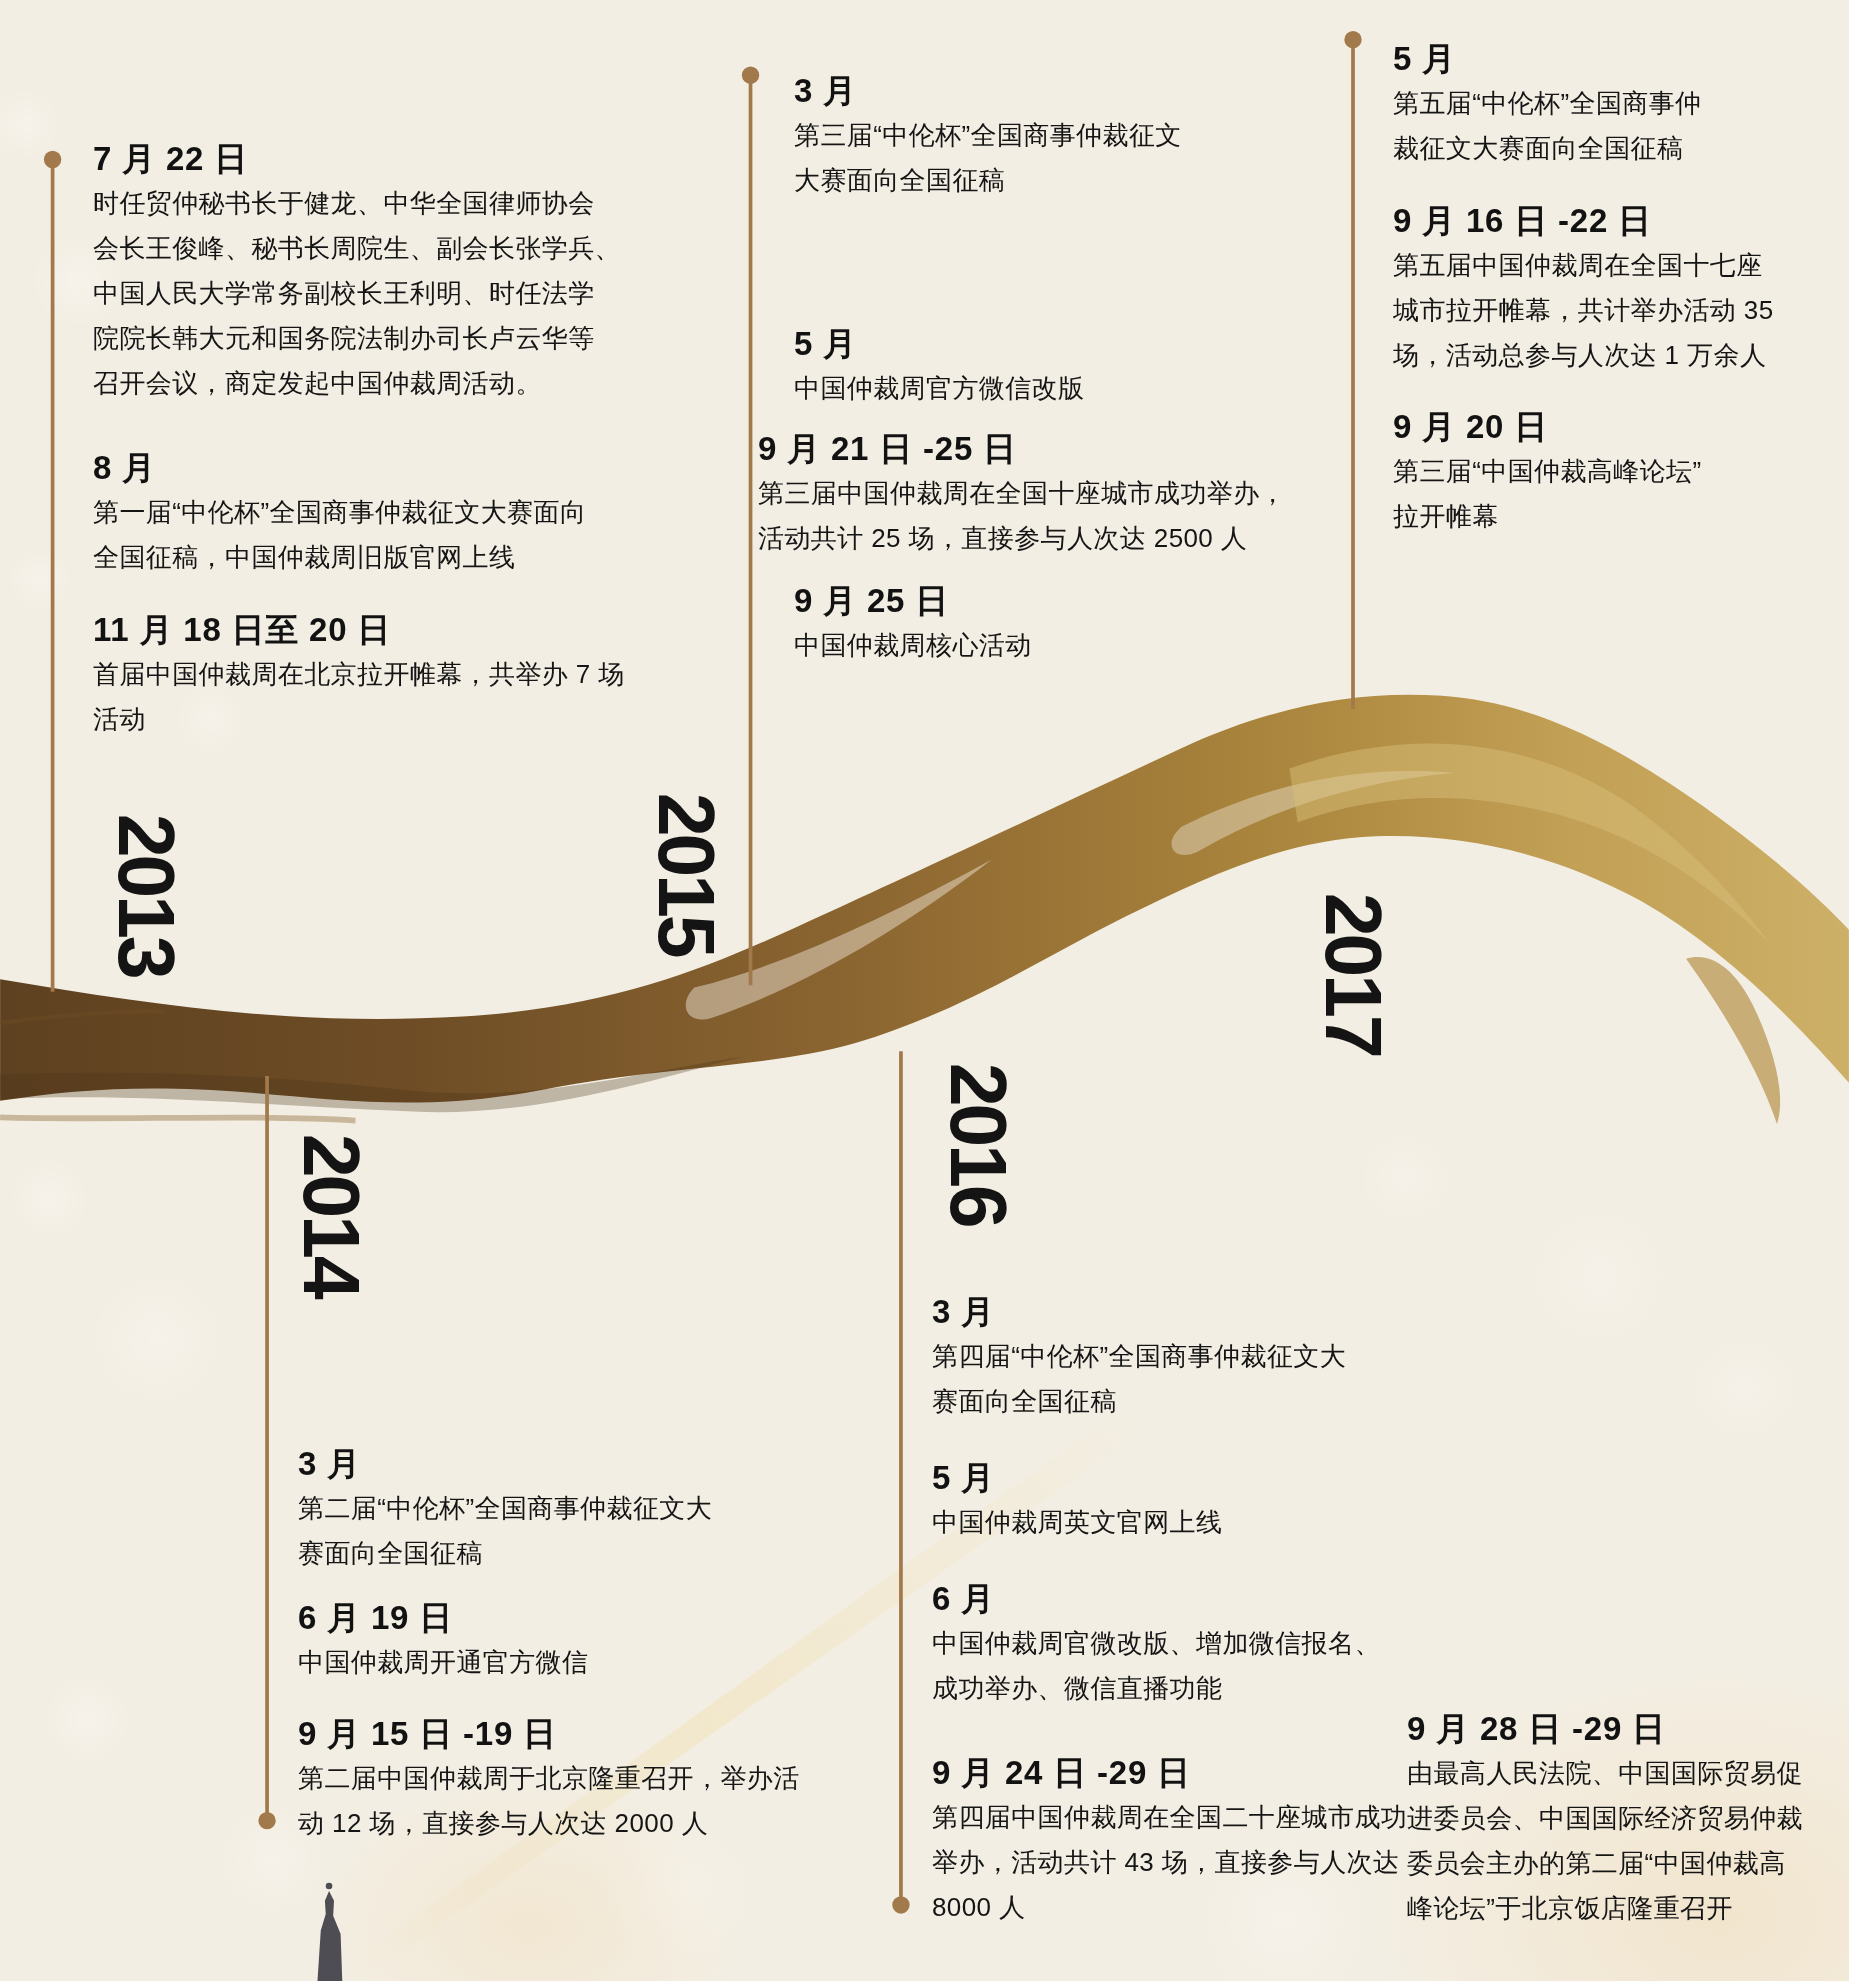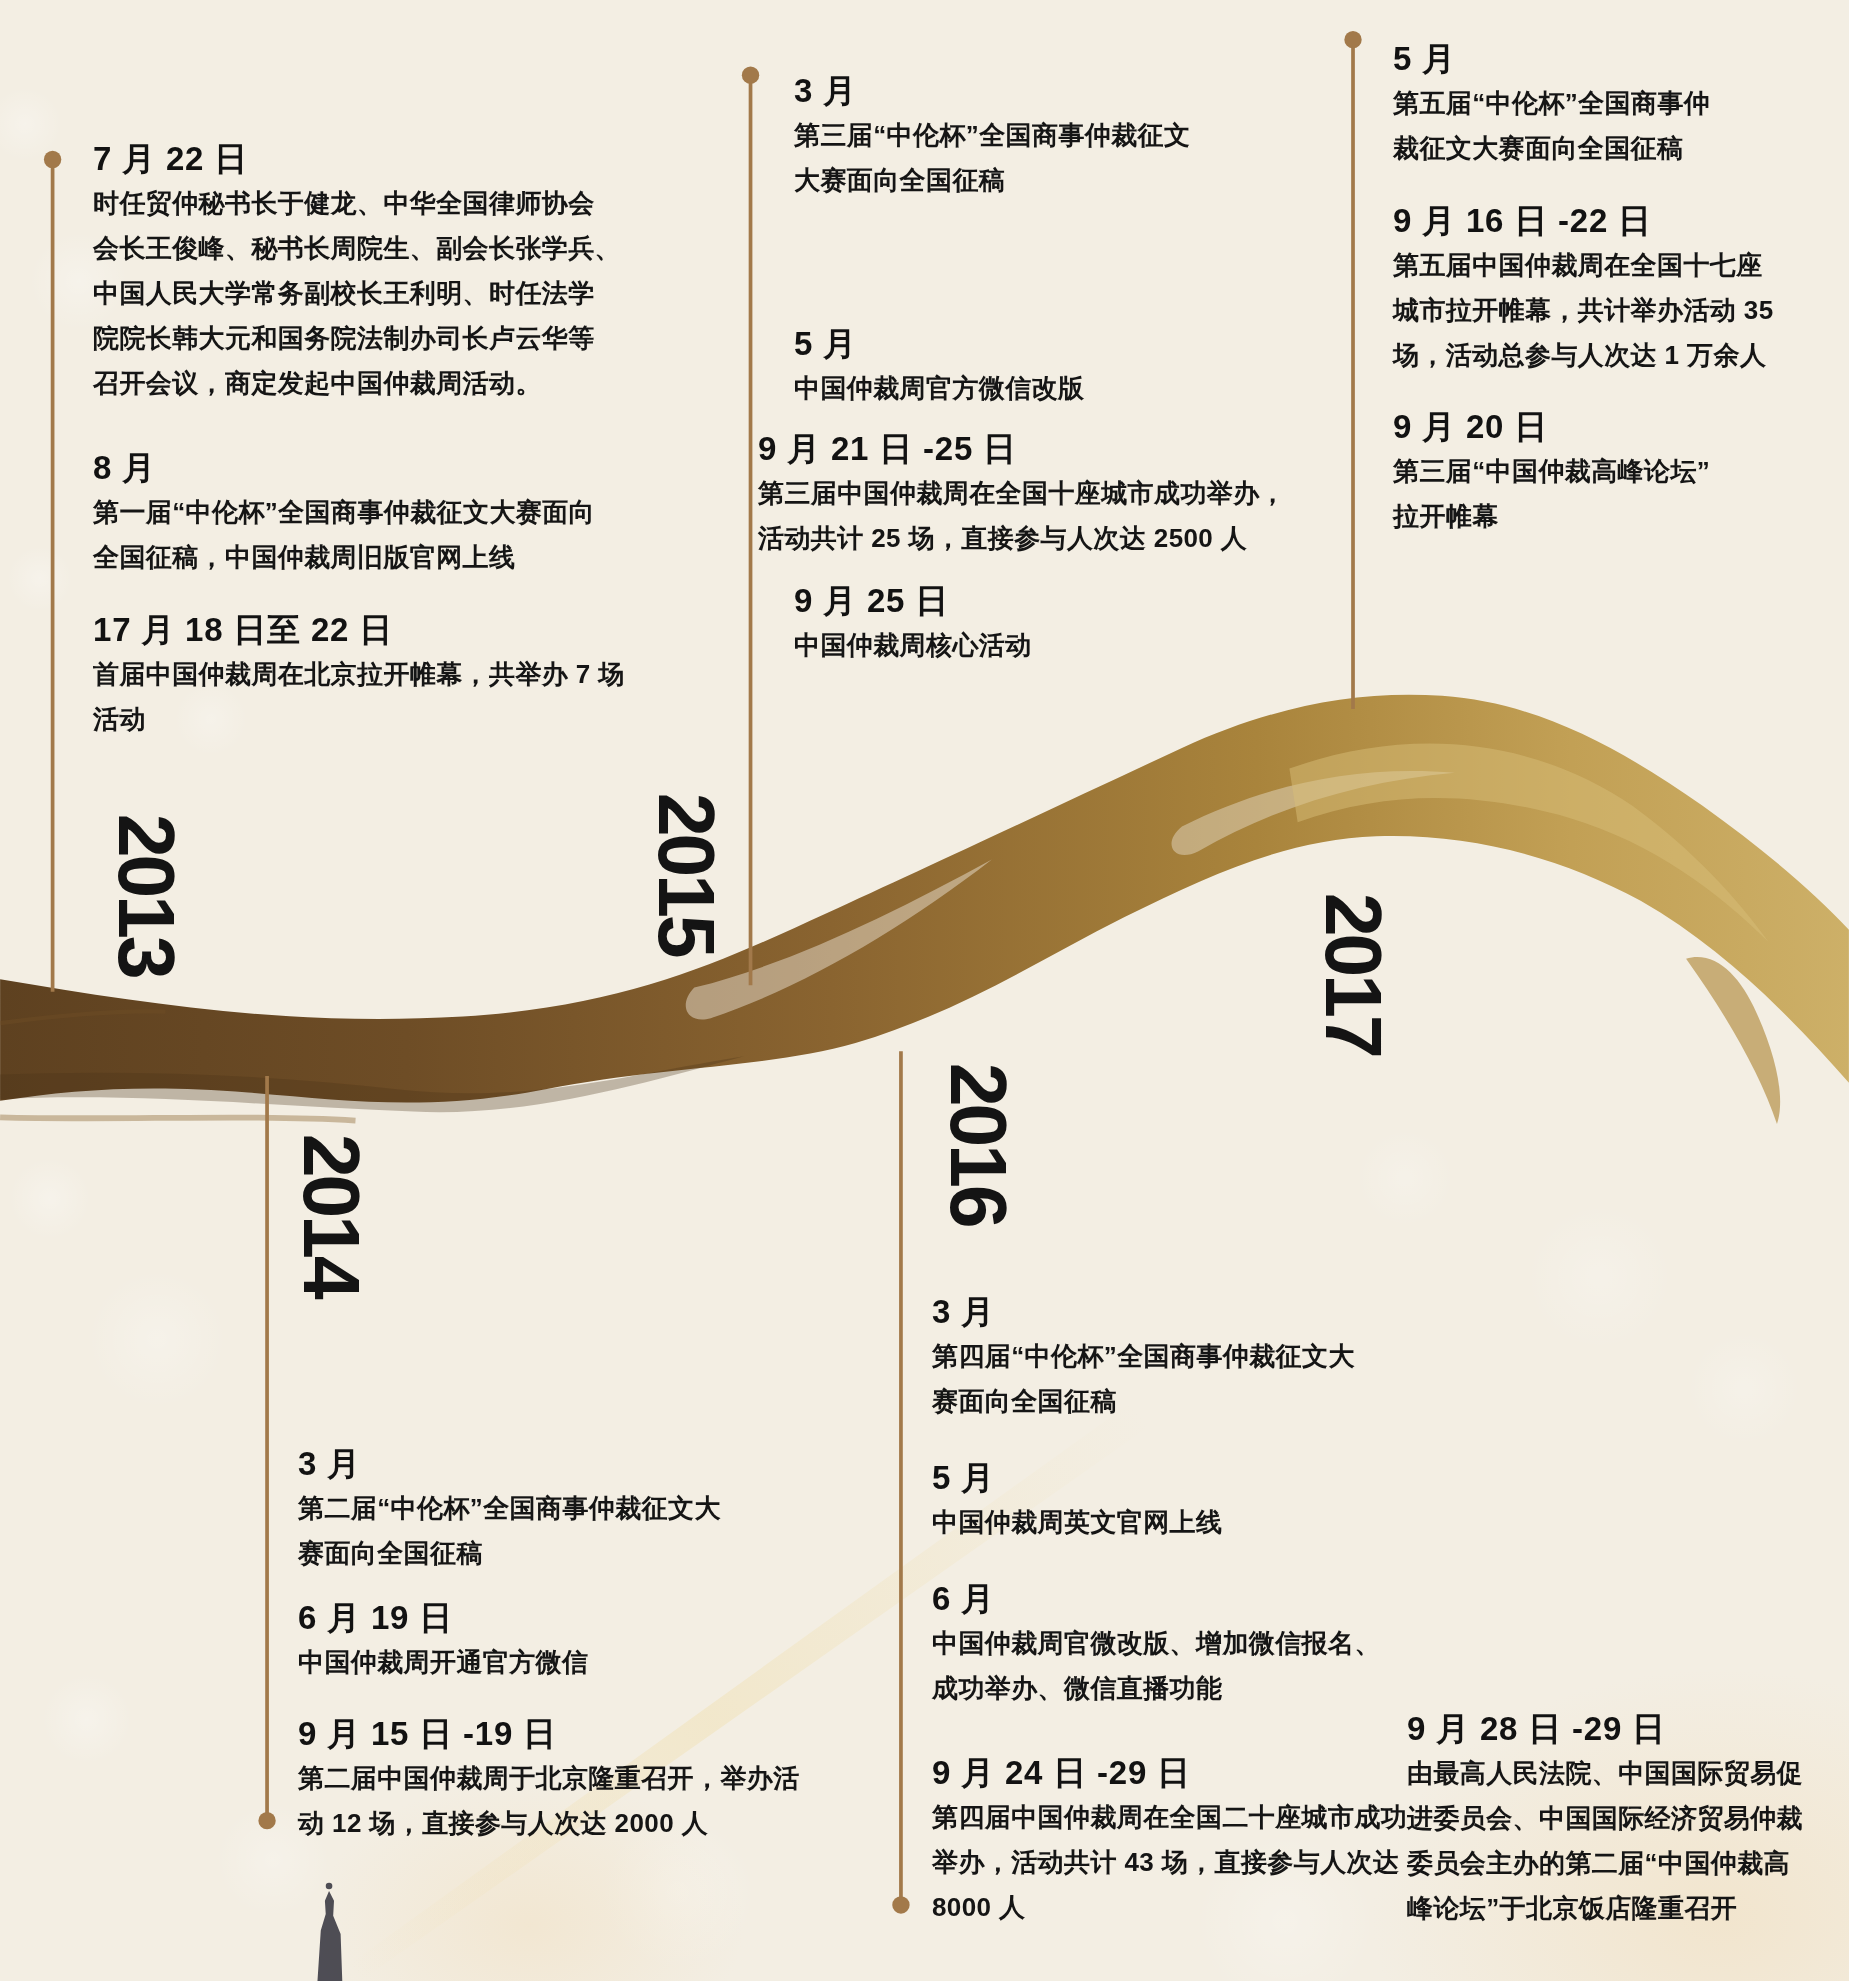--- a/index.html
+++ b/index.html
@@ -11,21 +11,21 @@
     font-family:"Liberation Sans", sans-serif;
     color:#121212;
   }
   #deco{position:absolute;left:0;top:0;width:1849px;height:1981px;}
   .event{position:absolute;}
   .event-date{
     font-size:33px;font-weight:700;line-height:36px;margin-bottom:4.1px;
     color:#121212;letter-spacing:0.8px;white-space:pre;
   }
   .event-body{
-    font-size:26px;font-weight:700;line-height:45px;
+    font-size:26px;font-weight:400;line-height:45px;
     color:#151515;white-space:pre-line;letter-spacing:0.4px;
   }
   .event-sub{
     font-size:26px;font-weight:700;line-height:45px;margin-top:5px;
     color:#151515;white-space:pre-wrap;letter-spacing:0.4px;
   }
   .year-label{
     position:absolute;
     font-size:79px;font-weight:700;letter-spacing:-3.3px;color:#141414;
     transform:translate(-50%,-50%) rotate(90deg);
@@ -142,21 +142,21 @@
 中国人民大学常务副校长王利明、时任法学
 院院长韩大元和国务院法制办司长卢云华等
 召开会议，商定发起中国仲裁周活动。</div>
   </div>
   <div class="event" style="left:93px;top:450px">
     <div class="event-date">8 月</div>
     <div class="event-body">第一届“中伦杯”全国商事仲裁征文大赛面向
 全国征稿，中国仲裁周旧版官网上线</div>
   </div>
   <div class="event" style="left:93px;top:612px">
-    <div class="event-date">17 月 18 日至 22 日</div>
+    <div class="event-date">11 月 18 日至 20 日</div>
     <div class="event-body">首届中国仲裁周在北京拉开帷幕，共举办 7 场
 活动</div>
   </div>
 
   <div class="event" style="left:794px;top:73px">
     <div class="event-date">3 月</div>
     <div class="event-body">第三届“中伦杯”全国商事仲裁征文
 大赛面向全国征稿</div>
   </div>
   <div class="event" style="left:794px;top:326px">

